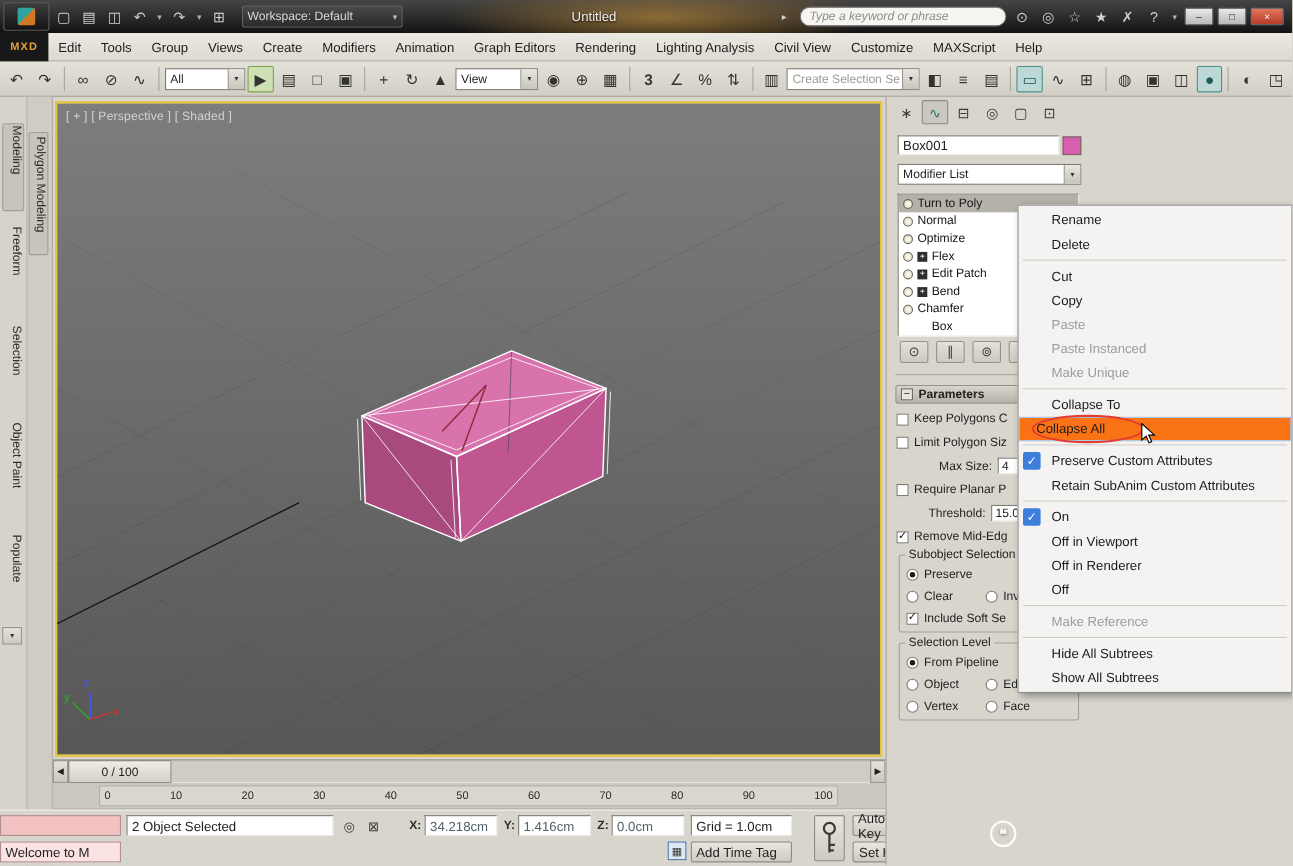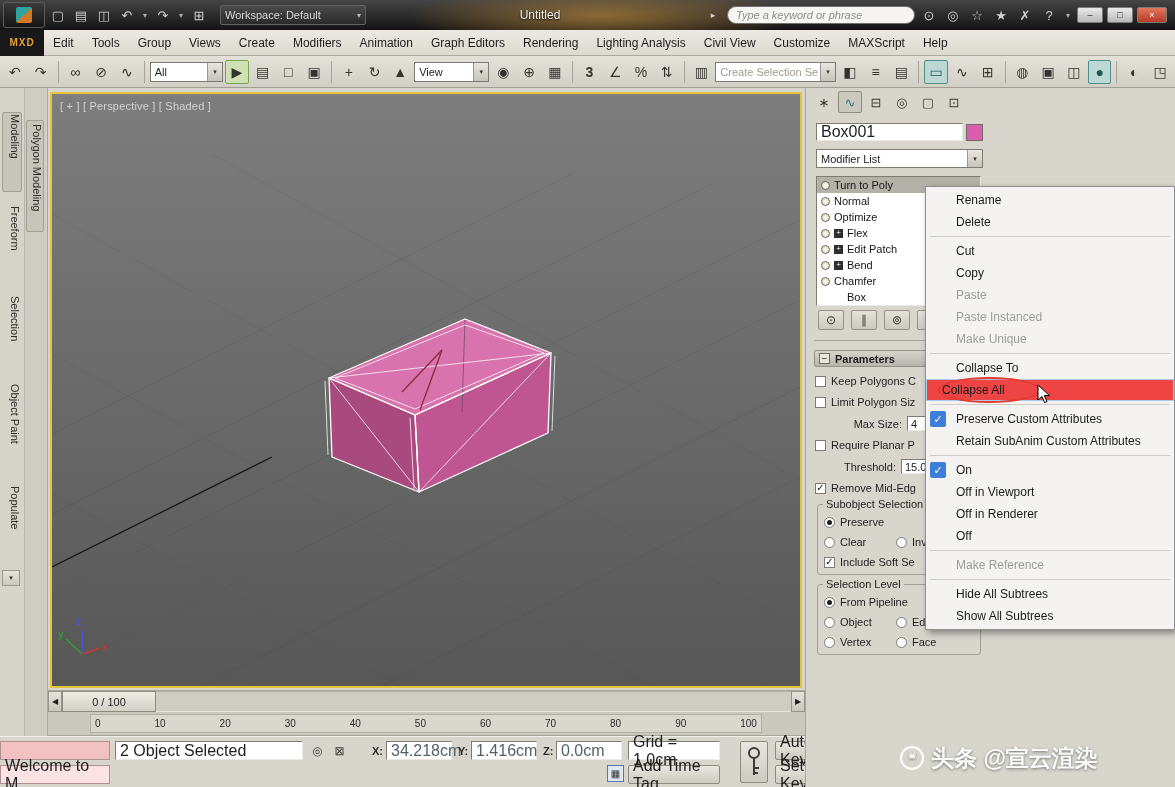--- a/index.html
+++ b/index.html
@@ -56,21 +56,21 @@
   .ts-btn { width:14px; background:linear-gradient(#e6e3db,#c9c6be); border:1px solid #98948a; display:flex; align-items:center; justify-content:center; font-size:8px; }
   .ts-handle { width:94px; background:linear-gradient(#efece4,#d3d0c8); border:1px solid #8d897f; display:flex; align-items:center; justify-content:center; font-size:11px; }
   .ts-track { flex:1; background:#cfccc4; border-top:1px solid #b3afa5; border-bottom:1px solid #e8e5dd; }
   #ruler { position:absolute; left:48px; top:712px; width:757px; height:24px; background:#cbc8c0; border-bottom:1px solid #a8a49a; }
   #ruler .band { position:absolute; left:42px; top:2px; width:672px; height:19px; background:#dad7cf; border:1px solid #b3afa5; display:flex; align-items:center; justify-content:space-between; padding:0 4px; font-size:10px; color:#2a2a2a; }
 
   
   #statusbar { position:absolute; left:0; top:736px; width:1175px; height:51px; background:#d8d5cd; border-top:1px solid #f2f0ea; }
   .inset { background:#fff; border:1px solid; border-color:#7f7b72 #eceae4 #eceae4 #7f7b72; }
   .raised { background:linear-gradient(#e9e6df,#cdcac2); border:1px solid #8f8b81; border-radius:2px; }
-  .sb-field { position:absolute; height:19px; display:flex; align-items:center; padding:0 4px; font-size:16px; }
+  .sb-field { position:absolute; height:19px; display:flex; align-items:center; padding:0 4px; font-size:12px; }
   .sb-icon { position:absolute; width:19px; height:19px; display:flex; align-items:center; justify-content:center; color:#3b3b37; font-size:12px; }
   .coordlbl { position:absolute; height:19px; display:flex; align-items:center; font-weight:bold; color:#2c2c2c; }
   .coordval { color:#52626a; }
   .navcell { position:absolute; width:19px; height:19px; border:1px solid #9a968c; background:linear-gradient(#e6e3db,#cbc8c0); display:flex; align-items:center; justify-content:center; font-size:10px; color:#33332f; }
 
   
   #cmdpanel { position:absolute; left:805px; top:88px; width:370px; height:699px; background:#d8d5cd; border-left:1px solid #a8a49a; }
   .cp-tab { position:absolute; width:24px; height:22px; display:flex; align-items:center; justify-content:center; font-size:13px; color:#3a3a36; border:1px solid transparent; border-radius:2px; }
   .cp-tab.active { background:#cbc8c0; border:1px solid #8f8b81; color:#22756f; }
   .swatch { position:absolute; width:17px; height:17px; background:#d95fae; border:1px solid #6f6b62; }
@@ -93,21 +93,21 @@
   .spinarrows span { flex:1; border:1px solid #96928a; background:linear-gradient(#e6e3db,#ccc9c1); font-size:6px; line-height:6px; text-align:center; color:#333; }
   .grp { border:1px solid #a39f95; border-radius:3px; position:relative; padding:10px 4px 5px 6px; margin:2px 2px 0 2px; display:flex; flex-direction:column; gap:6px; }
   .grp .legend { position:absolute; top:-7px; left:5px; background:#d8d5cd; padding:0 3px; font-size:11px; color:#22221f; white-space:nowrap; }
   .tworow { display:flex; }
   .tworow .prow { width:72px; }
 
   
   #ctxmenu { position:absolute; left:925px; top:186px; width:250px; background:#f4f3f1; border:1px solid #8f8f8f; box-shadow:3px 3px 7px rgba(0,0,0,.4); padding:2px 0; z-index:50; }
   .mi { height:22px; display:flex; align-items:center; padding-left:30px; position:relative; font-size:12px; color:#1b1b1b; }
   .mi.dis span { color:#9c9c9c; }
-  .mi.hl { background:#ef4444; outline:1px solid #a6cbee; outline-offset:-1px;padding-left:16px; }
+  .mi.hl { background:#f97316; outline:1px solid #a6cbee; outline-offset:-1px;padding-left:16px; }
   .mi .chk { position:absolute; left:4px; top:3px; width:16px; height:16px; background:#3d7edb; color:#fff; border-radius:2px; display:flex; align-items:center; justify-content:center; font-size:11px; }
   .msep { height:1px; background:#cfcdc9; margin:3px 4px; }
 
   
   #red-ellipse { position:absolute; left:938px; top:377px; width:102px; height:26px; border:2px solid #e23b30; border-radius:50%; z-index:60; pointer-events:none; }
   #cursor { position:absolute; left:1037px; top:384px; z-index:70; pointer-events:none; }
   #watermark { position:absolute; left:900px; top:736px; width:275px; height:44px; z-index:80; display:flex; align-items:center; gap:7px; color:rgba(255,255,255,.95); text-shadow:0 1px 3px rgba(0,0,0,.45); pointer-events:none; }
   #watermark .logo { width:24px; height:24px; border:2px solid rgba(255,255,255,.95); border-radius:50%; display:flex; align-items:center; justify-content:center; font-size:13px; font-weight:bold; flex:none; }
   #watermark .wtext { font-size:23px; font-weight:bold; white-space:nowrap; }
 </style>
@@ -613,16 +613,15 @@
         <span>Show All Subtrees</span>
       </div>
   </div>
 
   <div id="red-ellipse"></div>
   <svg id="cursor" width="14" height="20" viewBox="0 0 14 20">
     <polygon points="1,1 1,16 5,12.5 7.5,18.6 10,17.5 7.3,11.6 12.5,11.6" fill="#ffffff" stroke="#000000" stroke-width="1"></polygon>
   </svg>
   <div id="watermark">
     <span class="logo">❝</span>
-    <span class="wtext">头条 @宣云渲染</span>
   </div>
 
 </div>
 
 </body></html>

